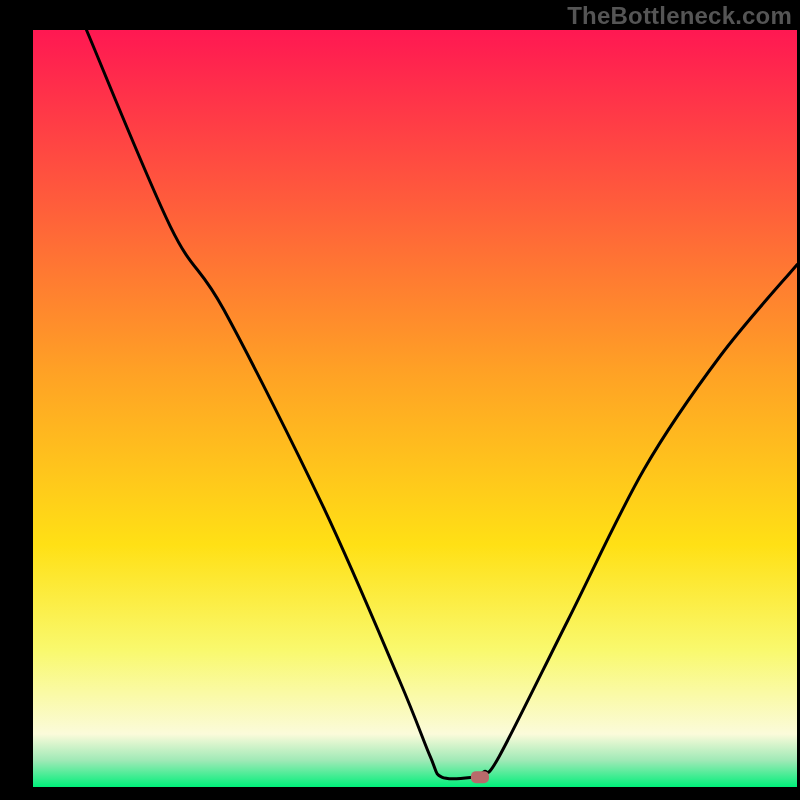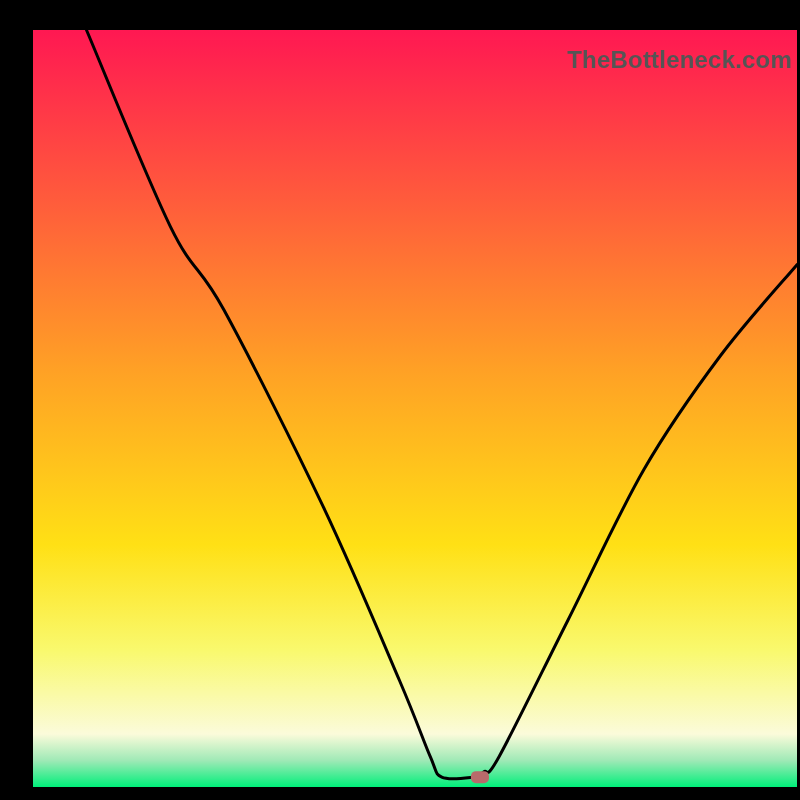--- a/index.html
+++ b/index.html
@@ -19,21 +19,20 @@
   .watermark {
     position: absolute;
     top: 2px;
     right: 8px;
     font-family: Arial, Helvetica, sans-serif;
     font-size: 24px;
     font-weight: bold;
     color: #555555;
     letter-spacing: 0.2px;
     z-index: 5;
-    margin-top: 44px;
   }
   svg {
     position: absolute;
     top: 0;
     left: 0;
   }
 </style>
 </head>
 <body>
 <div class="stage">

